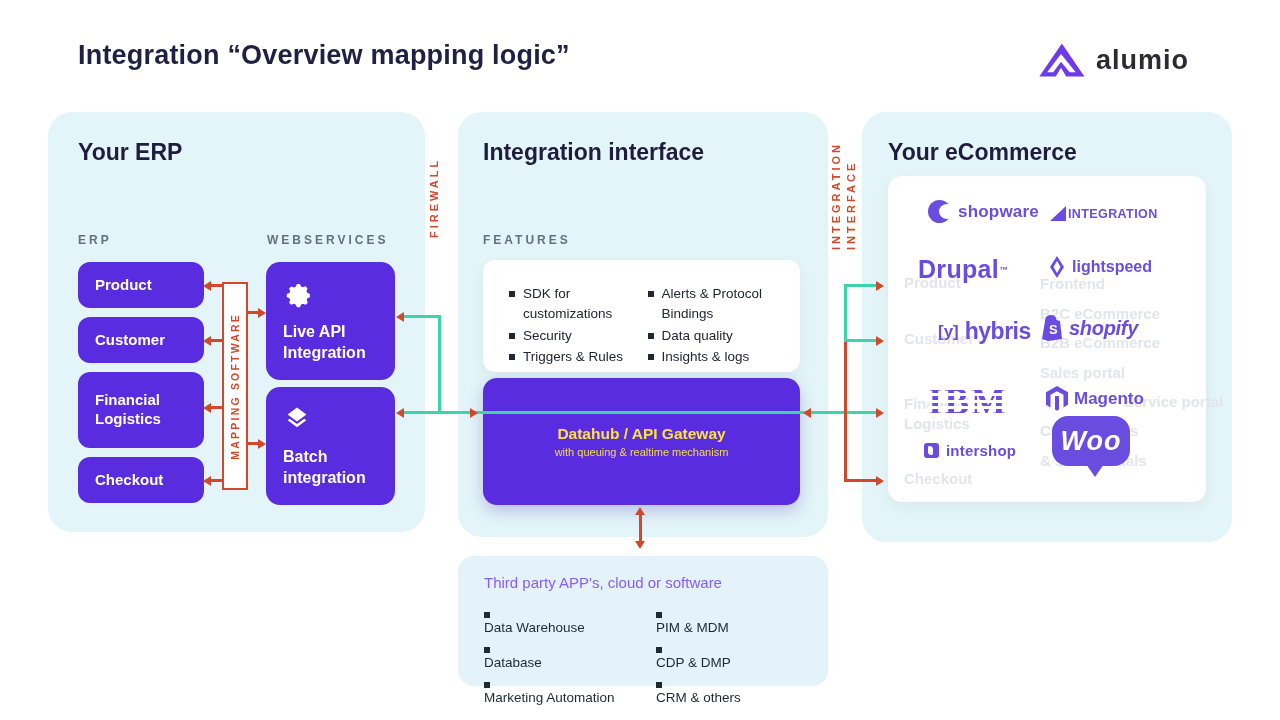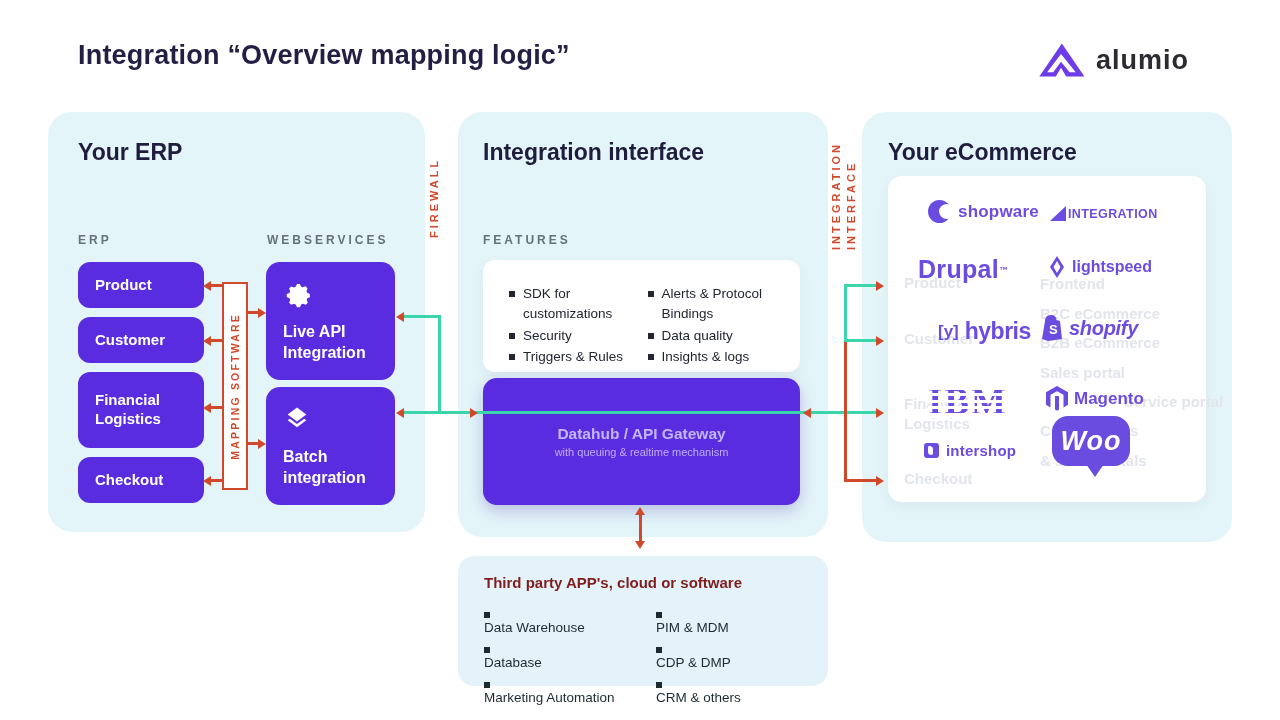--- a/index.html
+++ b/index.html
@@ -35,28 +35,28 @@
   .mapbox span{color:#d1492b;font-size:10.5px;font-weight:800;letter-spacing:2.2px;
                writing-mode:vertical-rl;transform:rotate(180deg);white-space:nowrap;}
 
   
   .features-card{position:absolute;left:483px;top:260px;width:317px;height:112px;background:#fff;
                  border-radius:12px;box-shadow:0 5px 14px rgba(30,40,80,.06);padding:24px 14px 0 26px;display:flex;}
   .feat-col{width:50%;}
   .feat-item{display:flex;font-size:13.5px;color:#222631;line-height:1.5;margin-bottom:1px;}
   .sq{flex:0 0 auto;width:6px;height:6px;background:#222631;margin:7px 8px 0 0;}
   .datahub{position:absolute;left:483px;top:378px;width:317px;height:127px;background:#5a2ce0;border-radius:14px;
-           box-shadow:0 6px 16px rgba(60,30,160,.25);color:#c4b5fd;text-align:center;}
+           box-shadow:0 6px 16px rgba(60,30,160,.25);color:#fde047;text-align:center;}
   .datahub .dh-title{margin-top:47px;font-size:15.5px;font-weight:800;}
   .datahub .dh-sub{font-size:11px;margin-top:3px;opacity:.95;}
 
   
   .third{position:absolute;left:458px;top:556px;width:370px;height:130px;background:#e3f3f9;border-radius:16px;
          padding:18px 0 0 26px;}
-  .third .tp-title{font-size:15px;font-weight:700;color:#7f1d1d;margin-bottom:13px;}
+  .third .tp-title{font-size:15px;font-weight:400;color:#8b5cf6;margin-bottom:13px;}
   .tp-cols{display:flex;}
   .tp-col{width:50%;}
   .tp-item{display:flex;font-size:13.5px;color:#1c2b30;line-height:1.55;flex-direction:column;}
   .tp-item .sq{background:#1c2b30;margin-top:8px;}
 
   
   .eco-card{position:absolute;left:888px;top:176px;width:318px;height:326px;background:#fff;border-radius:14px;
             box-shadow:0 5px 14px rgba(30,40,80,.05);}
   .faint{position:absolute;font-size:15px;font-weight:600;color:#e2e5ec;white-space:nowrap;}
   .logo{position:absolute;display:flex;align-items:center;color:#6b4ce0;justify-content:space-between;}

